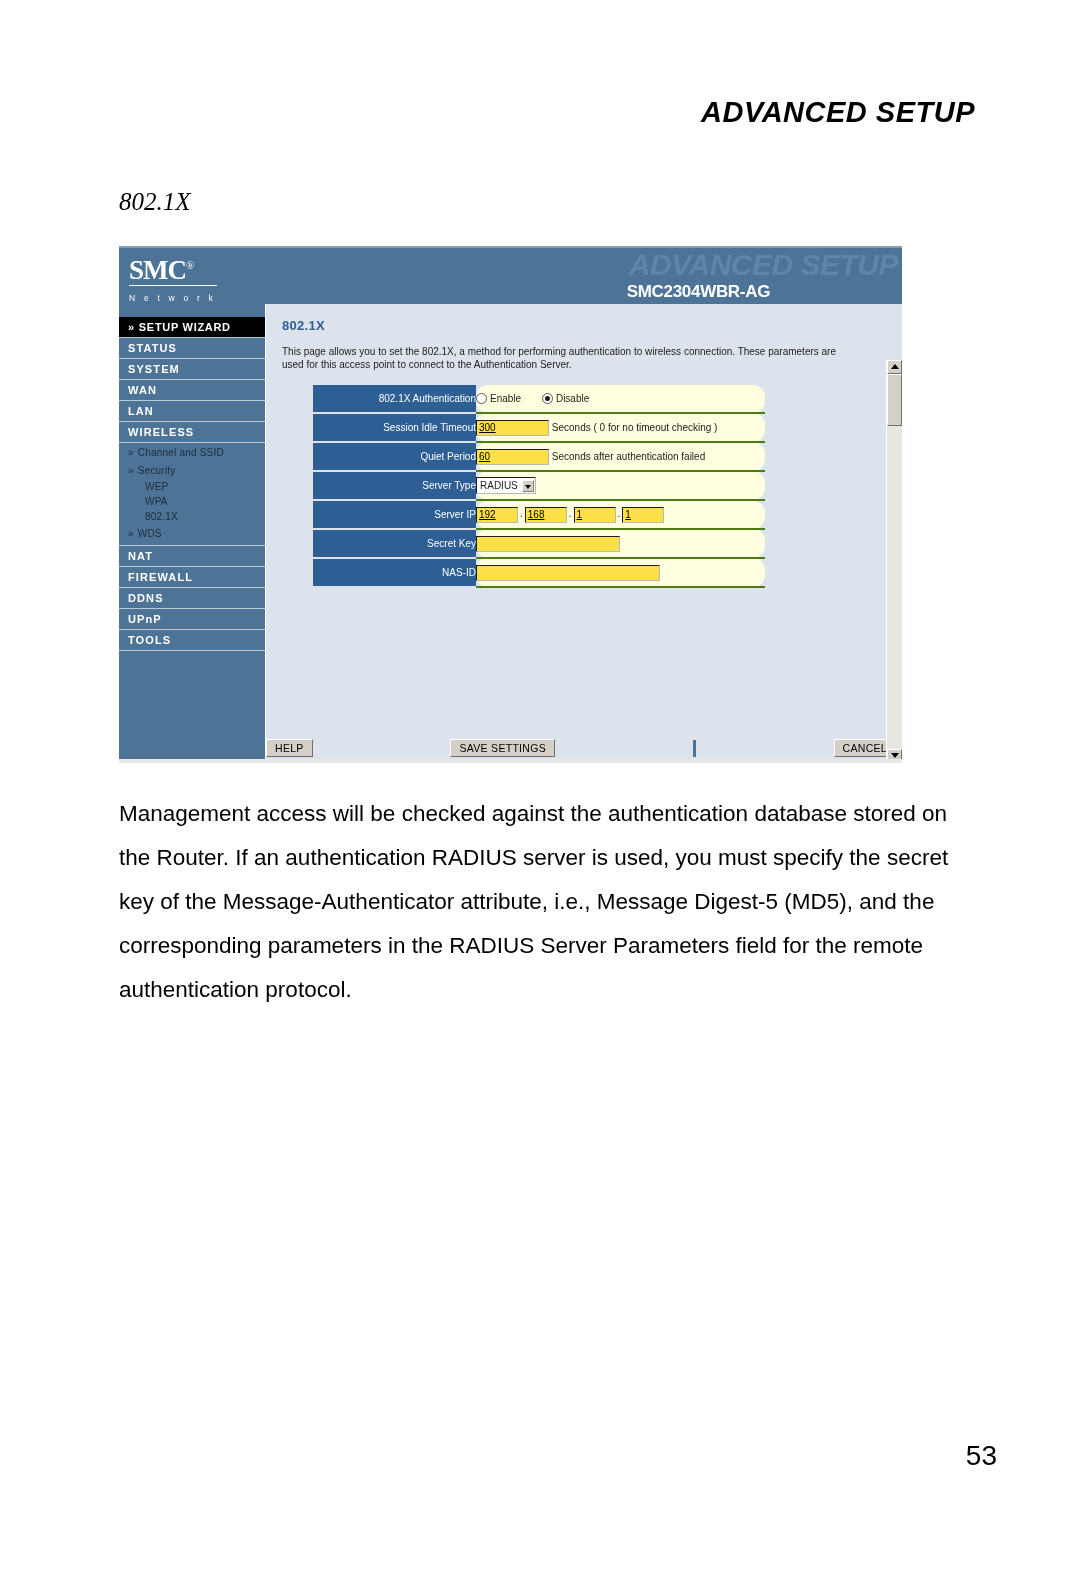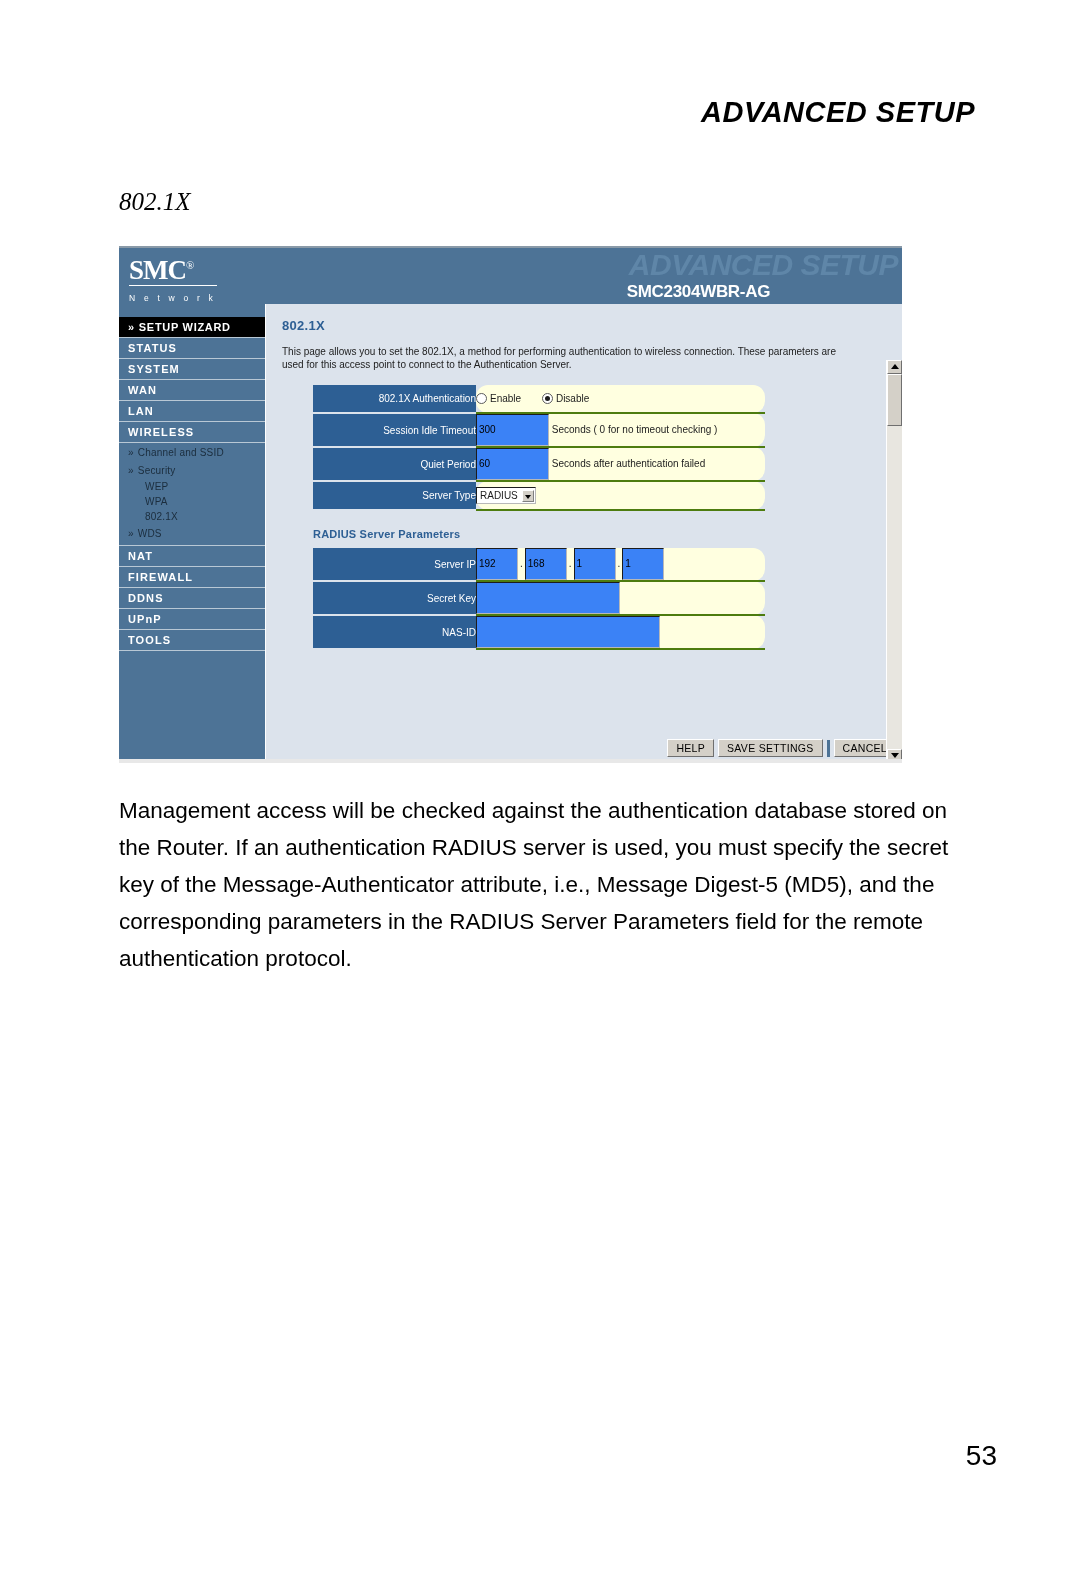--- a/index.html
+++ b/index.html
@@ -39,21 +39,21 @@
     color: #000;
   }
 
   .doc-body {
     position: absolute;
     top: 792px;
     left: 119px;
     width: 860px;
     font-family: "Liberation Sans", sans-serif;
     font-size: 22.5px;
-    line-height: 37px;
+    line-height: 44px;
     color: #000;
   }
   .page-number {
     position: absolute;
     top: 1440px;
     left: 0;
     width: 997px;
     text-align: right;
     font-family: "Liberation Sans", sans-serif;
     font-size: 28px;
@@ -289,30 +289,31 @@
     margin: 17px 0 8px 31px;
     letter-spacing: 0.2px;
   }
 
   
   .tbox {
     display: inline-block;
     border: 1px solid #1c1c1c;
     border-right-color: #b8b8b8;
     border-bottom-color: #b8b8b8;
-    background: #3b82f6;
+    background: #fde047;
     height: 14px;
     line-height: 14px;
     font-size: 10px;
     font-family: "Liberation Sans", sans-serif;
     color: #000;
-    padding: 8px 2px;
+    padding: 0 2px;
     vertical-align: middle;
     box-sizing: content-box;
     overflow: hidden;
+    text-decoration: underline;
   }
   .w-num   { width: 67px; }
   .w-oct   { width: 36px; }
   .w-port  { width: 46px; }
   .w-key   { width: 138px; }
   .w-nas   { width: 178px; }
 
   .radio {
     display: inline-block;
     width: 9px; height: 9px;
@@ -363,21 +364,21 @@
     left: 2px; top: 4px;
     border-left: 3px solid transparent;
     border-right: 3px solid transparent;
     border-top: 4px solid #000;
   }
   .dot { padding: 0 2px; color: #1c1c1c; }
 
   
   .btnbar {
     display: flex;
-    justify-content: flex-end;
+    justify-content: space-between;
     align-items: center;
     gap: 4px;
     padding: 0 6px 6px 0;
   }
   .btn {
     background: #d4d0c8;
     border: 1px solid #ffffff;
     border-right-color: #6f6f6f;
     border-bottom-color: #6f6f6f;
     font-size: 10.5px;
@@ -551,21 +552,20 @@
           </tr>
           <tr>
             <td class="lbl">Server Type</td>
             <td class="val">
               <span class="select"><span>RADIUS</span><span class="arrow"></span></span>
             </td>
           </tr>
         </tbody>
           </table>
 
-        <div class="sect-title">RADIUS Server Parameters</div>
 
         <table class="form">
           <tbody>
               <tr>
             <td class="lbl">Server IP</td>
             <td class="val">
               <span class="tbox w-oct">192</span><span class="dot">.</span><span class="tbox w-oct">168</span><span class="dot">.</span><span class="tbox w-oct">1</span><span class="dot">.</span><span class="tbox w-oct">1</span>
             </td>
           </tr>
           <tr>

